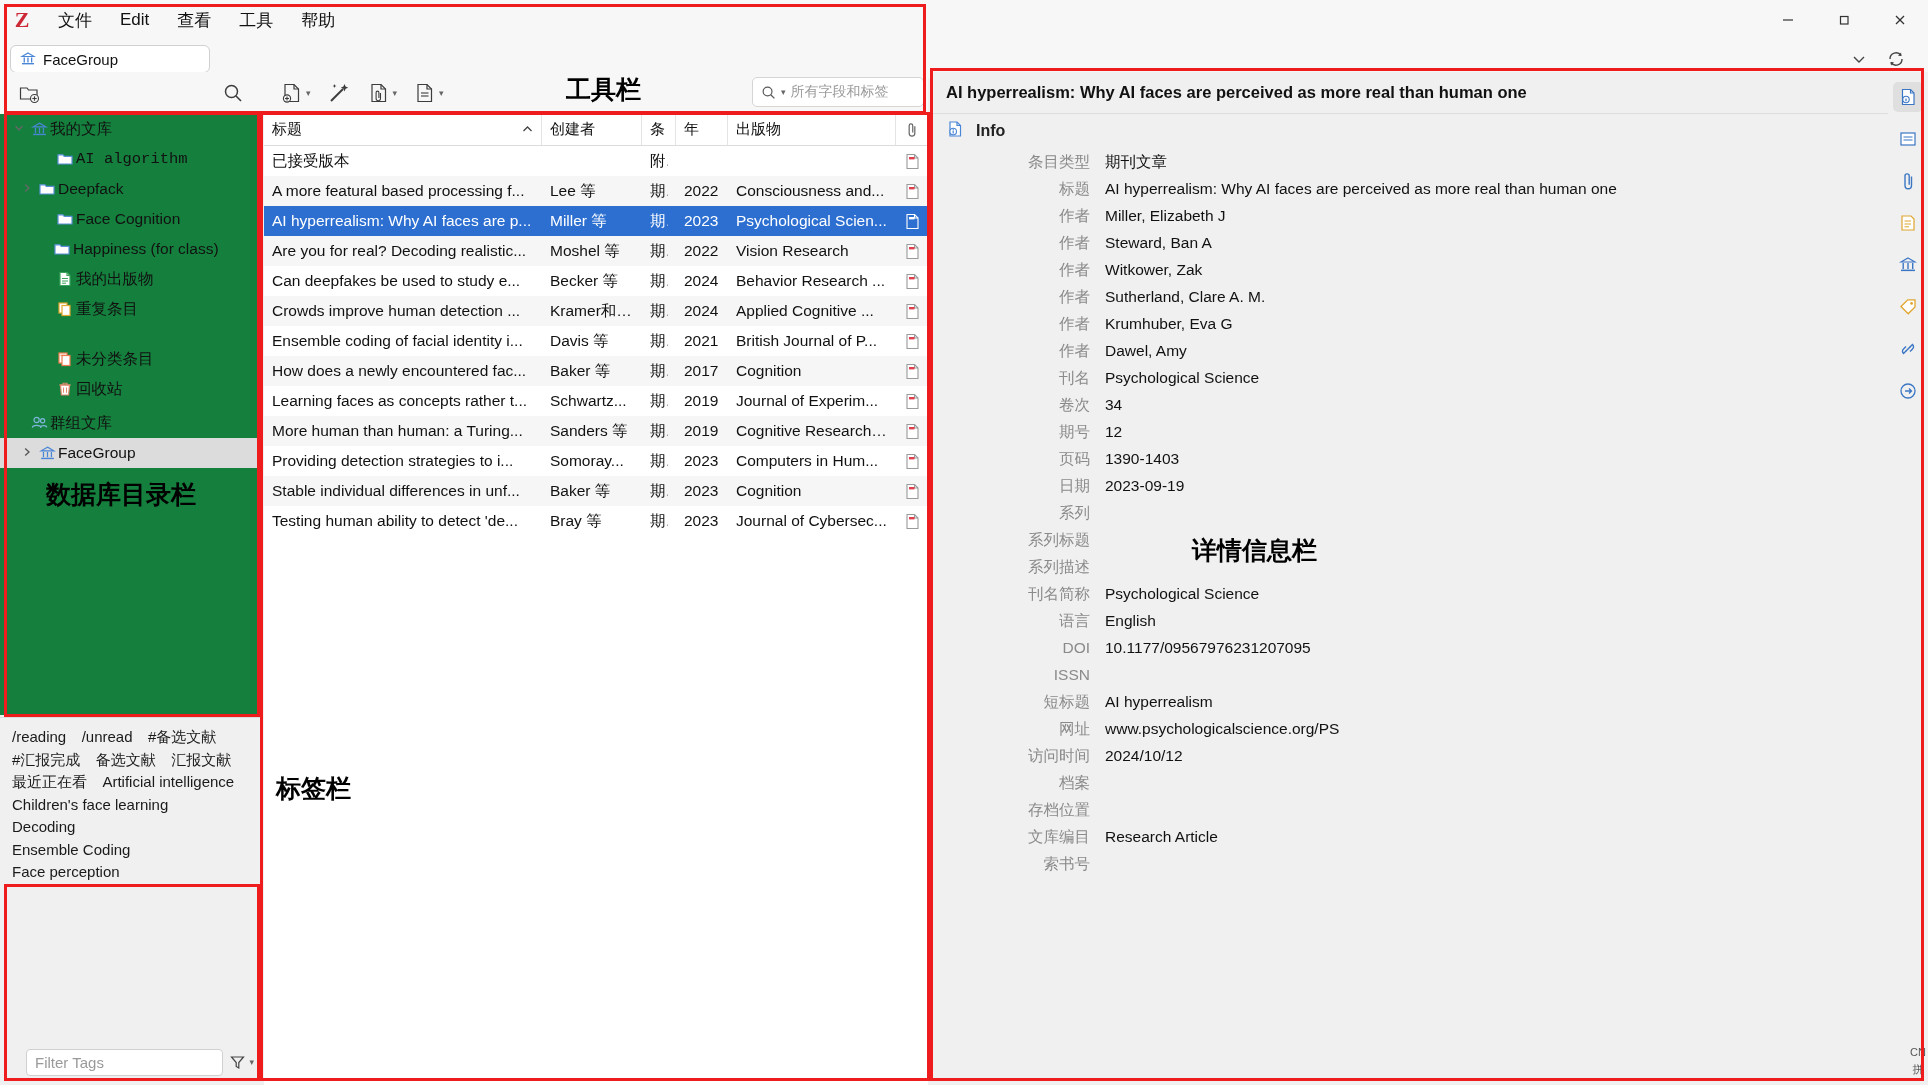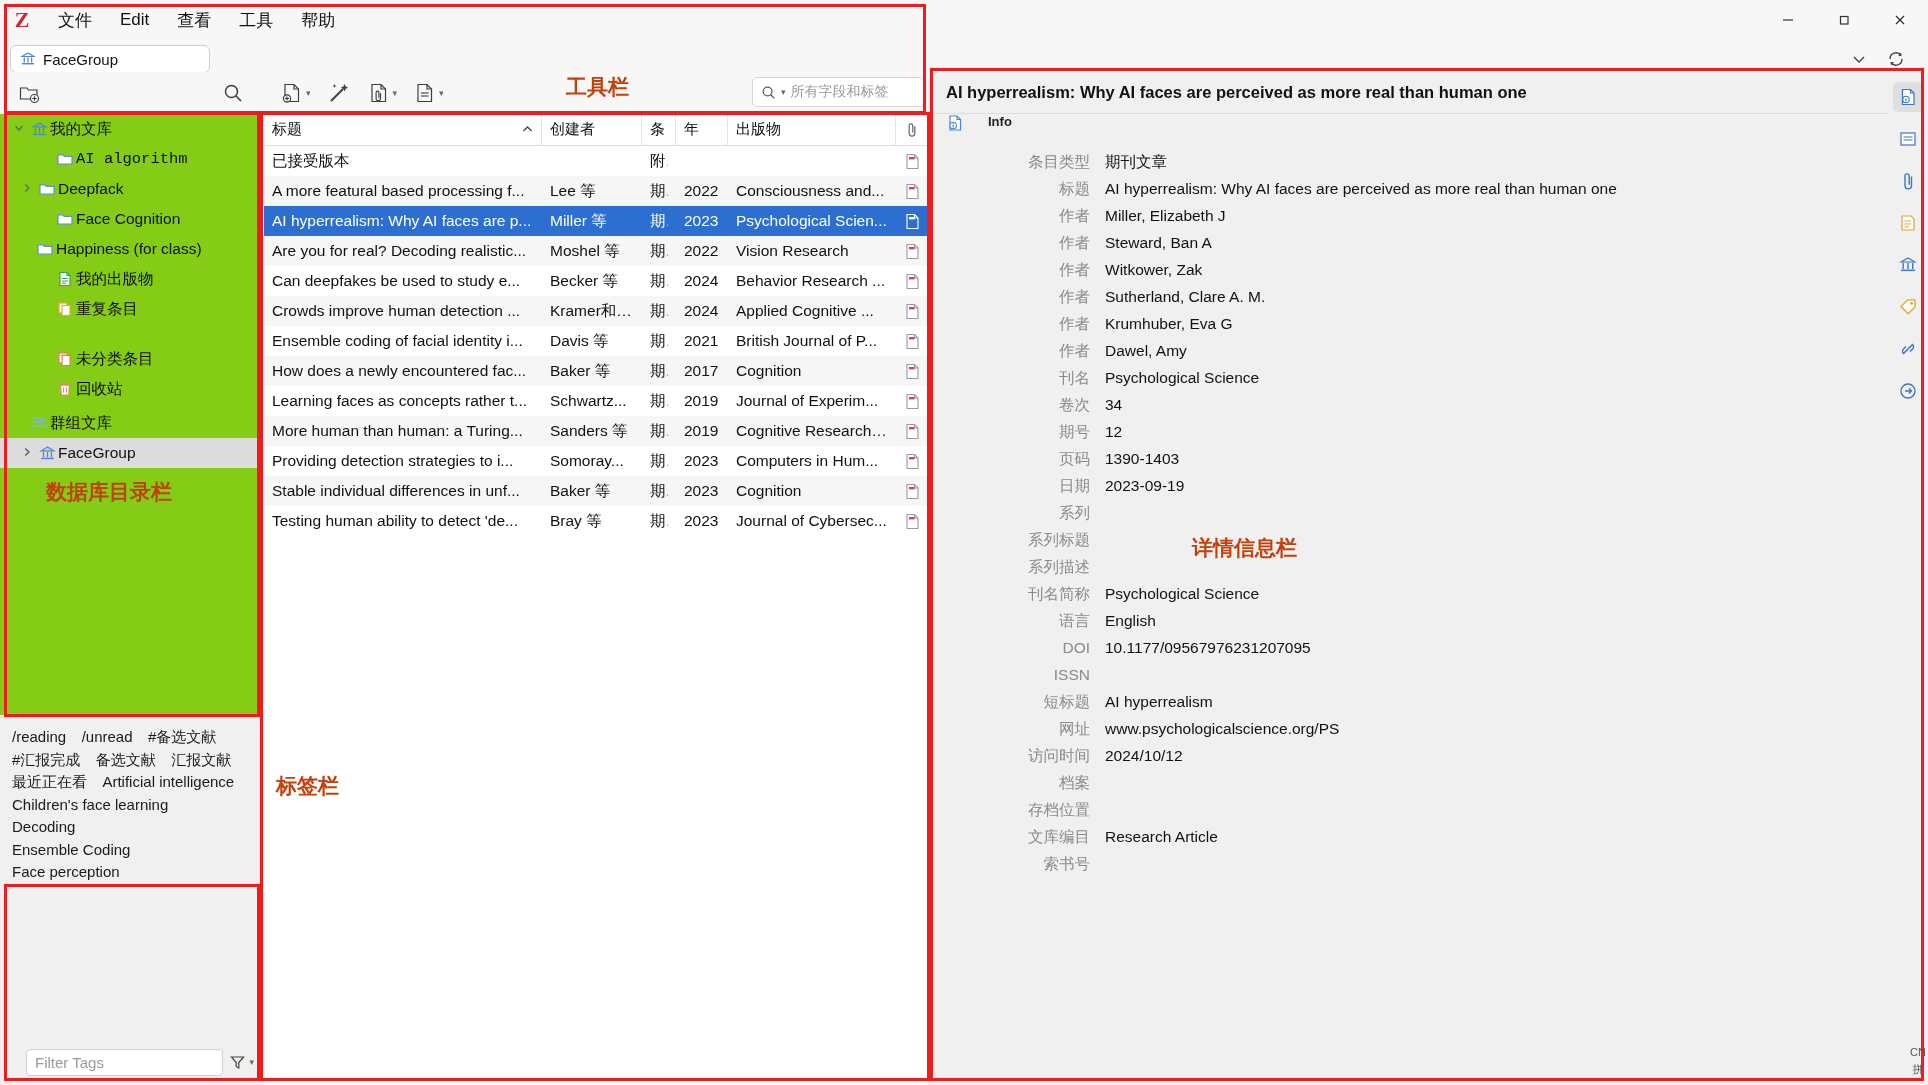--- a/index.html
+++ b/index.html
@@ -75,21 +75,21 @@
     position: absolute; left: 752px; top: 77px;
     width: 172px; height: 30px; background: #fff;
     border: 1px solid #d5d5d5; border-radius: 5px;
     display: flex; align-items: center; gap: 5px; padding: 0 8px;
     font-size: 14px; color: #9a9a9a;
   }
 
   
   .sidebar {
     position: absolute; left: 0; top: 114px; width: 262px; height: 601px;
-    background: #84cc16; overflow: hidden;
+    background: #15803d; overflow: hidden;
   }
   .srow {
     display: flex; align-items: center; height: 30px;
     font-size: 15.5px; color: #111; padding-right: 8px; white-space: nowrap;
   }
   .srow.selected { background: #dcdcdc; }
   .twisty {
     width: 18px; text-align: center; font-size: 10px; color: #666; flex: 0 0 18px;
   }
   .sicon { width: 22px; display: flex; align-items: center; justify-content: center; flex: 0 0 22px; }
@@ -158,22 +158,22 @@
   }
   .itemtitlebar {
     height: 42px; background: #f0f0f0; display: flex; align-items: center;
     padding: 0 14px; border-bottom: 1px solid #dedede;
   }
   .itemtitlebar .t {
     font-size: 16.5px; font-weight: bold; color: #111;
     overflow: hidden; text-overflow: ellipsis; white-space: nowrap;
   }
   .sectionhdr {
-    height: 34px; display: flex; align-items: flex-start; gap: 24px; padding: 0 14px;
-    font-size: 13px; font-weight: bold; color: #222;
+    height: 34px; display: flex; align-items: center; gap: 12px; padding: 0 14px;
+    font-size: 16px; font-weight: bold; color: #222;
   }
   .sectionhdr .chev { margin-left: auto; font-size: 12px; color: #555; }
   .inforows { padding: 0 0 0 0; }
   .inforow {
     display: flex; align-items: center; min-height: 27px; padding: 1px 14px 1px 0;
     font-size: 15.5px;
   }
   .lbl {
     width: 170px; flex: 0 0 170px; text-align: right; padding-right: 12px;
     color: #8a8a8a; line-height: 25px;
@@ -189,21 +189,21 @@
   .railbtn { width: 30px; height: 30px; border-radius: 5px; display: flex; align-items: center; justify-content: center; }
   .railbtn.active { background: #dfdfdf; }
   .railbottom {
     position: absolute; right: 2px; bottom: 8px; display: flex; flex-direction: column;
     align-items: center; gap: 4px; font-size: 11px; color: #555;
   }
 
   
   .annbox { position: absolute; border: 3px solid #ee1c1c; pointer-events: none; }
   .annlabel {
-    position: absolute; color: #c2410c; font-size: 21px; font-weight: bold;
+    position: absolute; color: #000000; font-size: 25px; font-weight: bold;
     pointer-events: none; white-space: nowrap;
   }
 
   .icon { display: block; }
 </style>
 </head>
 <body>
 
 <div class="app">
 
@@ -374,21 +374,21 @@
     <div class="srow" style="padding-left:36px;">
       <span class="twisty"></span>
       <span class="sicon">
         <svg width="18" height="18" viewBox="0 0 18 18">
             <path d="M2 4.8 L7 4.8 L8.2 6.4 L16 6.4 L16 14 L2 14 Z" fill="#fff" stroke="#5a8fd8" stroke-width="1.2"></path>
           </svg>
       </span>
       <span>Face Cognition</span>
     </div>
 
-    <div class="srow" style="padding-left:16px;text-align:right;">
+    <div class="srow" style="padding-left:33px;text-align:right;">
       <span class="twisty"></span>
       <span class="sicon">
         <svg width="18" height="18" viewBox="0 0 18 18">
             <path d="M2 4.8 L7 4.8 L8.2 6.4 L16 6.4 L16 14 L2 14 Z" fill="#fff" stroke="#5a8fd8" stroke-width="1.2"></path>
           </svg>
       </span>
       <span>Happiness (for class)</span>
     </div>
 
     <div class="srow" style="padding-left:36px;">

